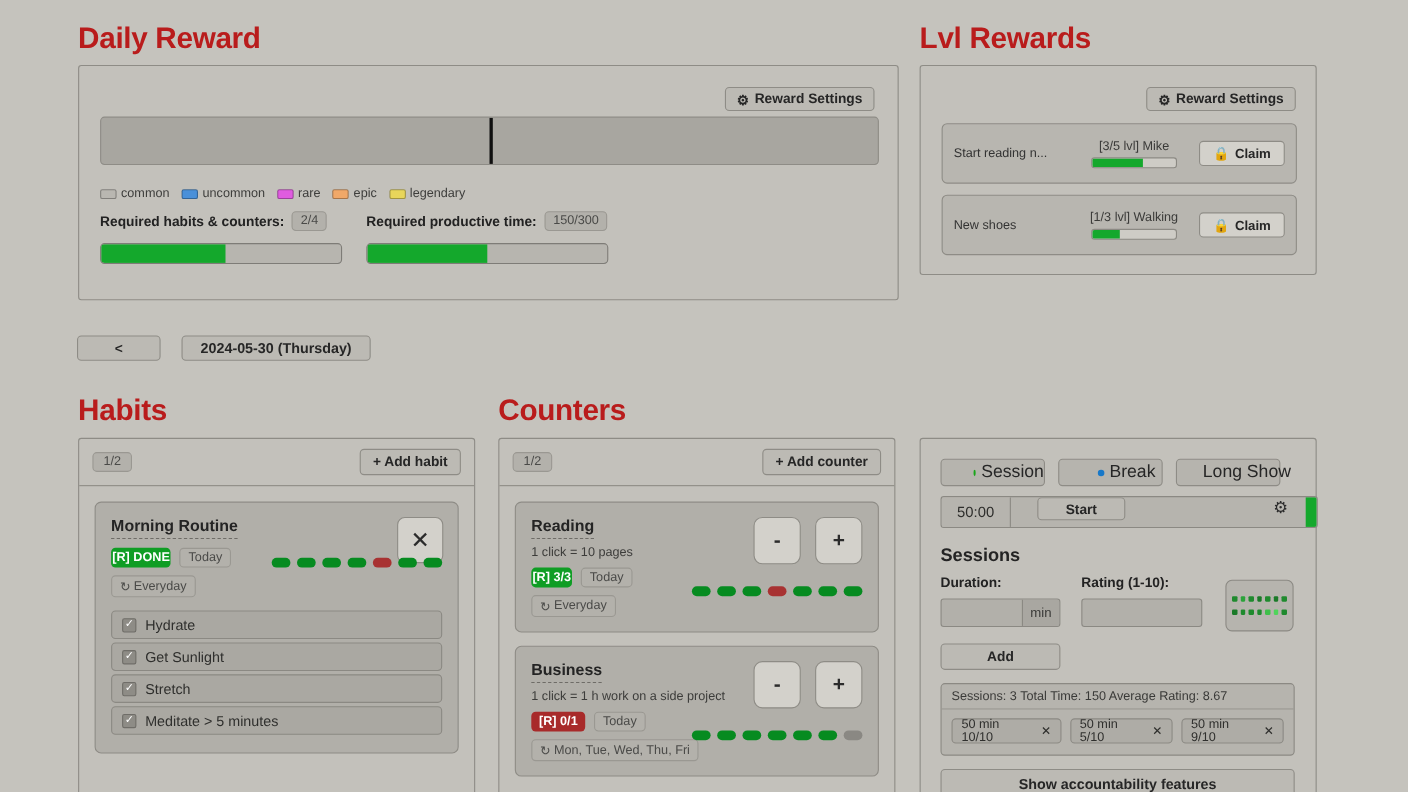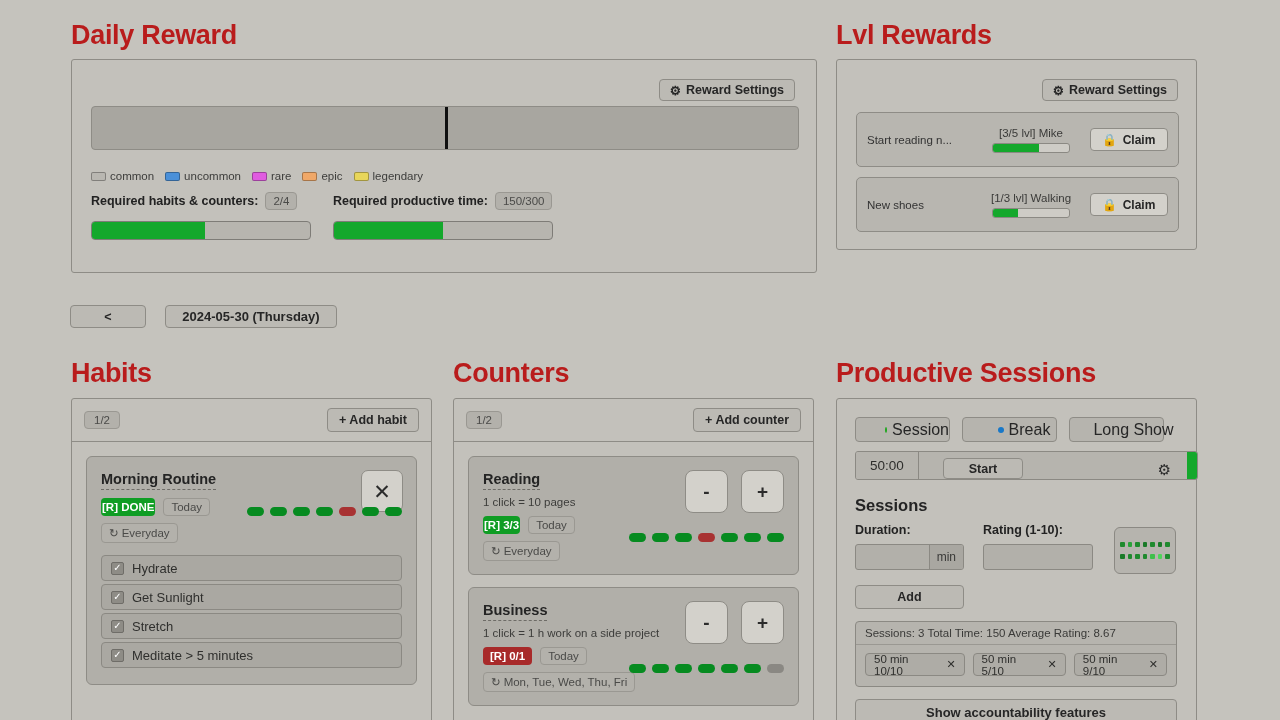--- a/index.html
+++ b/index.html
@@ -185,21 +185,21 @@
   }
 
   
   #sessions-panel { position: absolute; left: 836px; top: 398px; width: 361px; height: 325px; }
   #mode-row { position: absolute; left: 18px; top: 18px; display: flex; gap: 12px; }
   .mode-btn { width: 95px; height: 25px; font-weight: normal; font-size: 16px; background: #b6b4ae; padding-left: 29px; }
   .mode-dot { width: 6px; height: 6px; border-radius: 50%; }
   #timer-bar {
     position: absolute; left: 18px; top: 52px; width: 343px; height: 29px;
     background: #b6b4ae; border: 1px solid #8b8983; border-radius: 3px;
-    display: flex; align-items: flex-end; overflow: hidden;
+    display: flex; align-items: flex-start; overflow: hidden;
   }
   #timer-value {
     width: 63px; height: 100%; background: #b6b4ae;
     border-right: 1px solid #8b8983;
     display: flex; align-items: center; justify-content: center;
     font-size: 13.5px; color: #2e2e2c;
   }
   #timer-start-btn { margin-left: 24px; width: 80px; height: 21px; font-size: 12.5px; }
   #timer-gear { margin-left: auto; margin-right: 26px; font-size: 15px; color: #2b2b2b; }
   #timer-accent { position: absolute; right: 0; top: 0; width: 10px; height: 100%; background: #14a82c; }
@@ -463,21 +463,20 @@
             <span class="dot" style="background: rgb(6, 139, 32);"></span>
             <span class="dot" style="background: rgb(6, 139, 32);"></span>
             <span class="dot" style="background: rgb(6, 139, 32);"></span>
             <span class="dot" style="background: rgb(138, 136, 131);"></span>
           </div>
       </div>
 
     </div>
   </div>
 
-  <div class="section-title" id="sessions-title">Productive Sessions</div>
   <div class="panel" id="sessions-panel">
 
     <div id="mode-row">
       <div class="btn mode-btn">
         <span class="mode-dot" id="mode-dot-0" style="background: rgb(26, 166, 26);"></span>
         <span>Session</span>
       </div>
       <div class="btn mode-btn">
         <span class="mode-dot" id="mode-dot-1" style="background: rgb(24, 120, 200);"></span>
         <span>Break</span>

